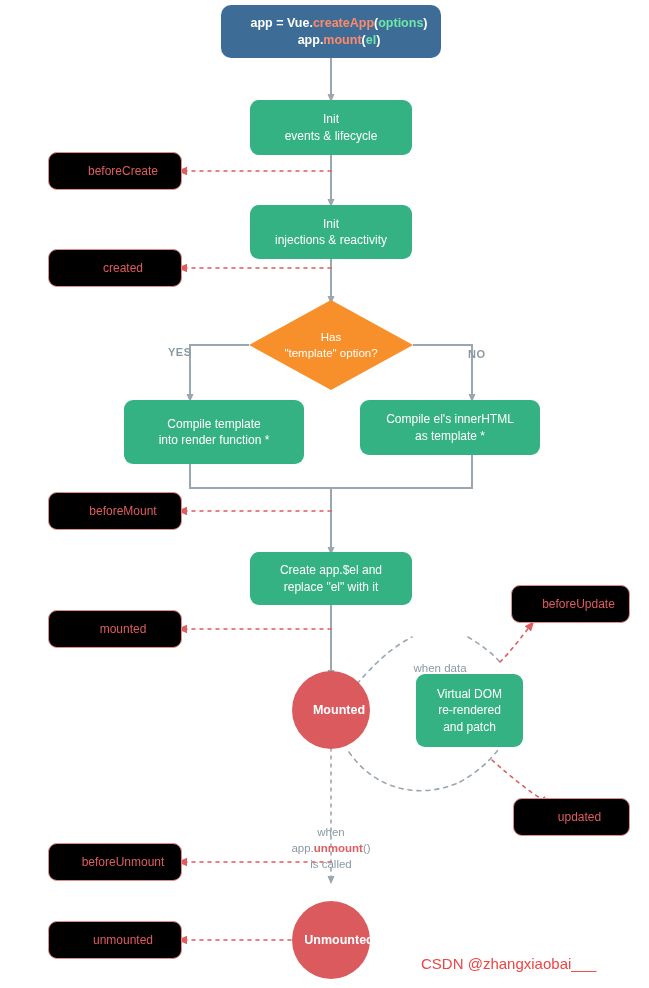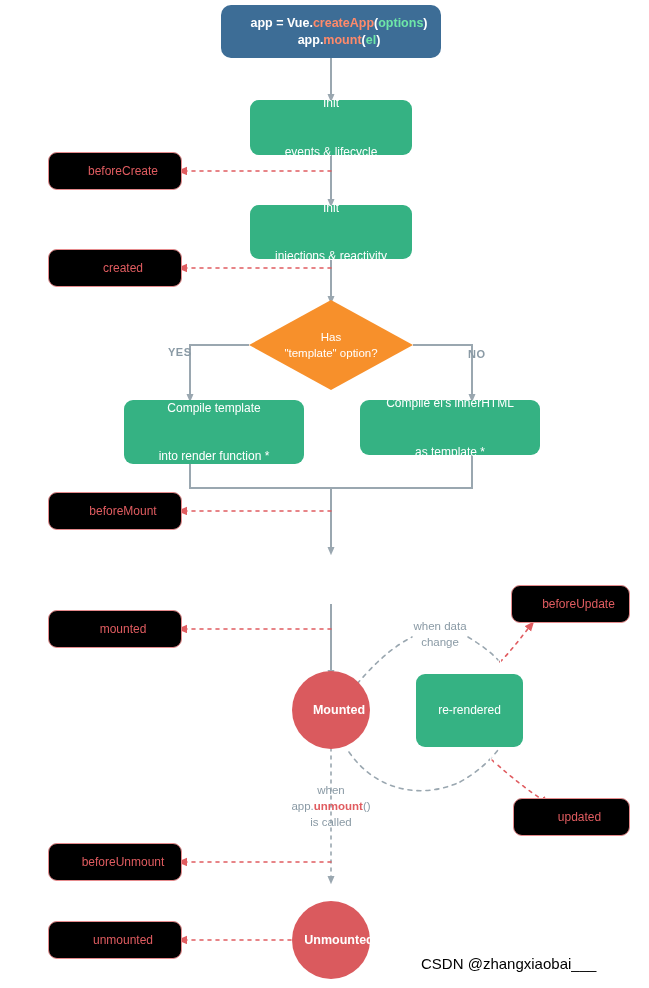--- a/index.html
+++ b/index.html
@@ -46,21 +46,20 @@
   .code-box .ln { white-space: nowrap; }
   .tok-fn { color: #ff8a6a; }
   .tok-arg { color: #6ee7a8; }
   .green-box {
     background: #35b283;
     border-radius: 9px;
     color: #ffffff;
     font-size: 12px;
     flex-direction: column;
     padding: 4px 6px;
-    gap: 32px;
   }
   .green-box .ln { white-space: nowrap; }
   .hook-box {
     background: #000000;
     border: 1.6px solid #e58a8c;
     border-radius: 9px;
     color: #e05c60;
     font-size: 12px;
     font-weight: normal;
     white-space: nowrap;
@@ -102,26 +101,27 @@
     font-size: 11px;
     font-weight: bold;
     letter-spacing: 0.5px;
   }
   .annot {
     position: absolute;
     color: #8a9aa5;
     font-size: 11.5px;
     text-align: center;
     line-height: 1.4;
+    margin-top: 42px;
   }
   .annot .ln { white-space: nowrap; display: block; }
   .annot .hl { color: #e05c60; font-weight: bold; }
   .watermark {
     position: absolute;
-    color: #000000;
+    color: #ef4444;
     font-size: 15px;
     white-space: nowrap;
   }
 </style>
 </head>
 <body>
 
 <div id="canvas">
 
   <svg class="wires" viewBox="0 0 649 988" xmlns="http://www.w3.org/2000/svg">
@@ -215,20 +215,24 @@
 
   <div class="node green-box" style="left:360px; top:400px; width:180px; height:55px;">
     <span class="ln">Compile el's innerHTML</span>
     <span class="ln">as template *</span>
   </div>
 
   <div class="node hook-box" style="left:48px; top:492px; width:134px; height:38px;">
     <span>beforeMount</span>
   </div>
 
+  <div class="node green-box" style="left:250px; top:552px; width:162px; height:53px;">
+    <span class="ln">Create app.$el and</span>
+    <span class="ln">replace "el" with it</span>
+  </div>
 
   <div class="node hook-box" style="left:48px; top:610px; width:134px; height:38px;">
     <span>mounted</span>
   </div>
 
   <div class="node hook-box" style="left:511px; top:585px; width:119px; height:38px;">
     <span>beforeUpdate</span>
   </div>
 
   <div class="annot" style="left:394px; top:618px; width:92px;">

